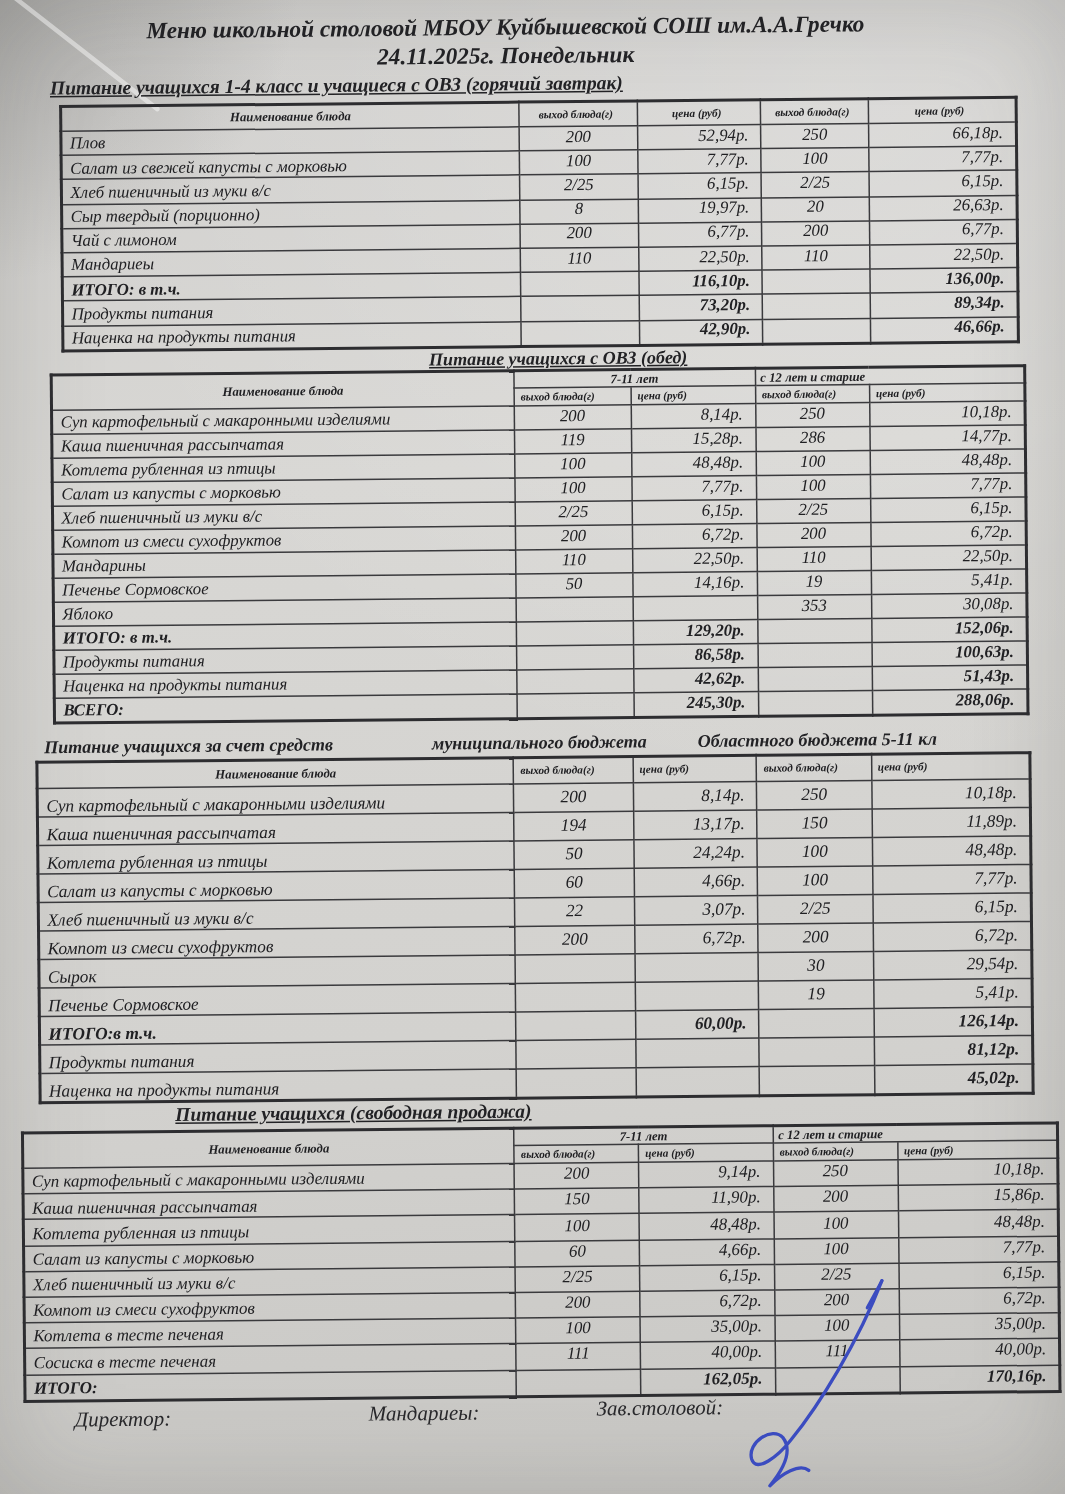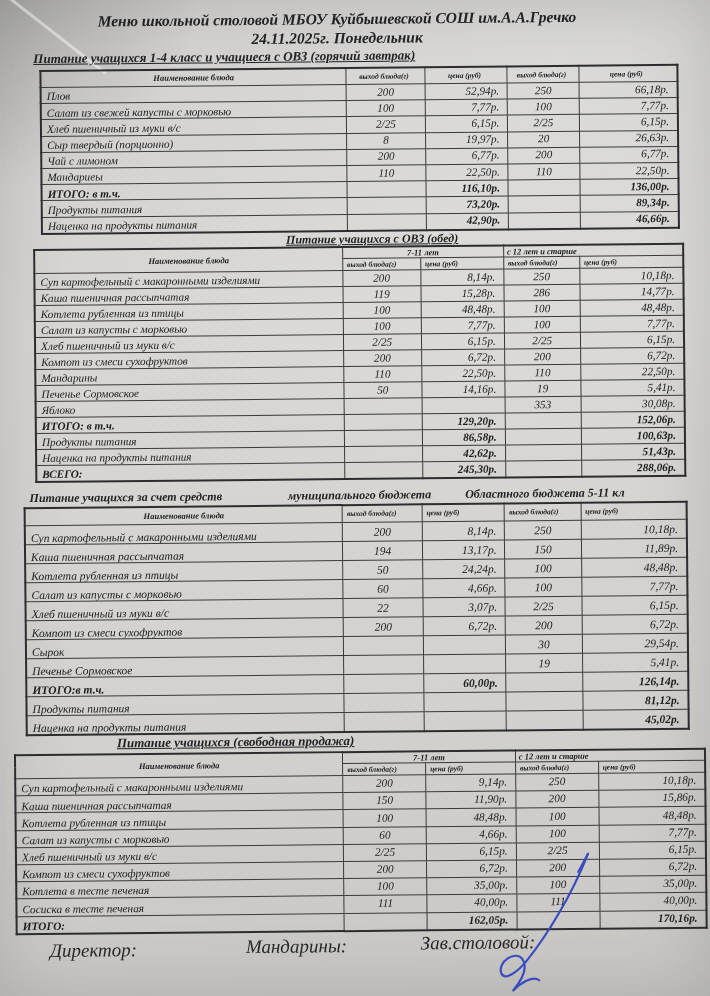--- a/index.html
+++ b/index.html
@@ -58,24 +58,24 @@
   td.out{text-align:center;vertical-align:middle;}
   td.price{text-align:right;padding-right:8px;vertical-align:middle;}
   .bold{font-weight:bold;}
   .total-row td.name{font-weight:bold;}
 
   #t1 thead td{height:15px;} #t1 tbody td{height:15.2px;font-size:11.2px;}
   #t2 .gh{height:10px;} #t2 .sh{height:11px;} #t2 tbody td{height:15px;font-size:11.2px;}
   #t3 thead td{height:16px;} #t3 tbody td{height:18px;font-size:11.5px;}
   #t4 .gh{height:10px;} #t4 .sh{height:11px;} #t4 tbody td{height:16.2px;font-size:11.3px;}
 
-  .sig-label{position:absolute;font-style:italic;font-size:19px;color:#28282b;}
+  .sig-label{position:absolute;font-style:italic;font-size:14px;color:#28282b;}
   #lab-dir{top:937px;left:46px;}
   #lab-acc{top:935px;left:242px;}
-  #lab-mgr{top:933px;left:417px;}
+  #lab-mgr{top:933px;left:394px;}
   #signature{position:absolute;left:477px;top:848px;width:122px;height:148px;}
 </style>
 </head>
 <body>
 
 <div class="paper">
   <div class="tilt">
 
     <div class="doc-title">
       <div>Меню школьной столовой МБОУ Куйбышевской СОШ им.А.А.Гречко</div>
@@ -482,21 +482,21 @@
               <td class="out"></td>
               <td class="price bold">162,05р.</td>
               <td class="out"></td>
               <td class="price bold">170,16р.</td>
             </tr>
           </tbody>
       </table>
     </div>
 
     <div id="lab-dir" class="sig-label">Директор:</div>
-    <div id="lab-acc" class="sig-label">Мандарины:</div>
+    <div id="lab-acc" class="sig-label">Мандариеы:</div>
     <div id="lab-mgr" class="sig-label">Зав.столовой:</div>
 
     <svg id="signature" viewBox="0 0 122 148">
       <g fill="none" stroke-linecap="round" stroke-linejoin="round">
         <path class="sig-path" stroke-width="2" d="M108 8 L98 26" stroke="#3b4cc0"></path>
         <path class="sig-path" stroke-width="2.2" d="M108 8 C92 48 66 90 46 114 C38 124 23 136 20 126 C17 115 34 104 41 112 C47 120 42 132 32 144 C40 136 52 129 58 134" stroke="#3b4cc0"></path>
       </g>
     </svg>
 
   </div>

